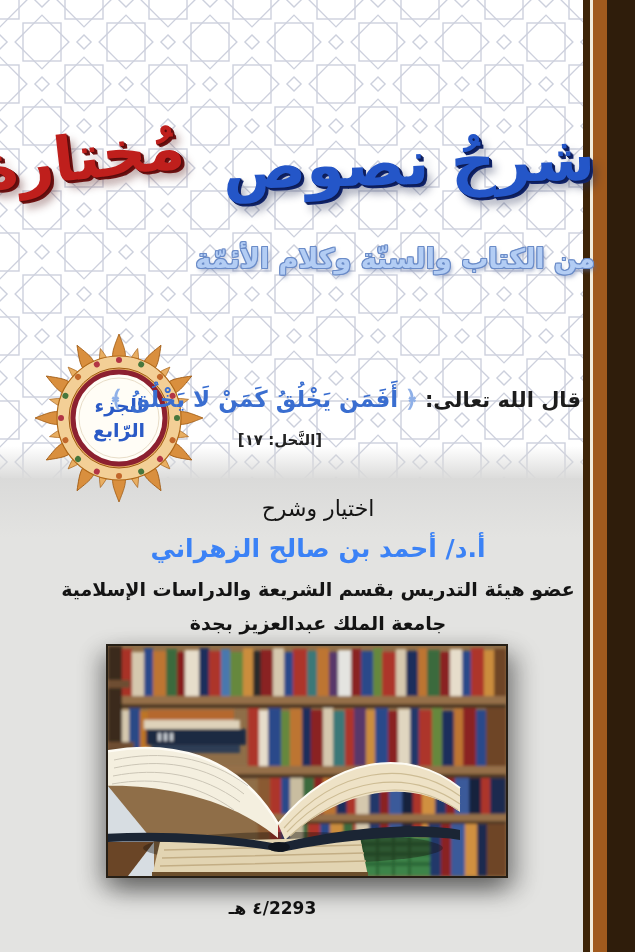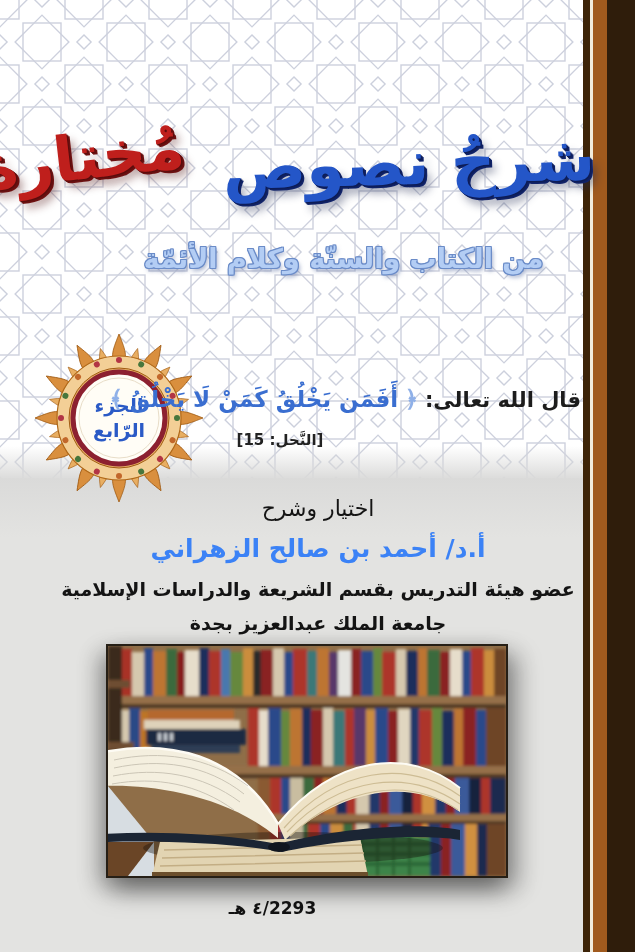--- a/index.html
+++ b/index.html
@@ -18,21 +18,21 @@
       #2f1d0b 0 28px, #a05a1e 28px 42px, #f2ecdc 42px 45px, #3d2408 45px 52px);}
   
   .title-line{position:absolute;top:128px;right:40px;left:90px;text-align:center;
     font-size:62px;font-weight:bold;white-space:nowrap;transform:rotate(-1.5deg);}
   .title-blue{color:#2456c8;
     text-shadow:1px 1px 0 #0d1c55,2px 2px 0 #0f2060,3px 3px 0 #12246a,6px 8px 9px rgba(30,40,80,.40);}
   .title-red{display:inline-block;color:#bf1f1c;margin-right:16px;
     transform:translateY(-14px) rotate(-5deg);
     text-shadow:1px 1px 0 #5a0c0c,2px 2px 0 #661010,3px 3px 0 #6e1212,6px 8px 9px rgba(80,20,20,.40);}
   
-  .subtitle{position:absolute;top:243px;right:40px;left:92px;text-align:center;
+  .subtitle{position:absolute;top:243px;right:40px;left:92px;text-align:right;
     font-size:27px;font-weight:bold;color:#b3cdf4;white-space:nowrap;
     text-shadow:
       1px 0 0 #6b8cc8,-1px 0 0 #6b8cc8,0 1px 0 #6b8cc8,0 -1px 0 #6b8cc8,
       1px 1px 0 #6b8cc8,-1px -1px 0 #6b8cc8,1px -1px 0 #6b8cc8,-1px 1px 0 #6b8cc8,
       2px 3px 4px rgba(90,110,160,.55);}
   
   .medallion{position:absolute;top:332px;left:33px;width:172px;height:172px;}
   .medallion svg{position:absolute;inset:0;}
   .badge-text{position:absolute;inset:0;display:flex;flex-direction:column;
     align-items:center;justify-content:center;gap:1px;
@@ -162,21 +162,21 @@
       <div>الرّابع</div>
     </div>
   </div>
 
   <div class="verse-line">
     <span class="verse-intro">قال الله تعالى:</span>
     <span class="verse-bracket">﴿</span>
     <span class="verse-text">أَفَمَن يَخْلُقُ كَمَنْ لَا يَخْلُقُ</span>
     <span class="verse-bracket">﴾</span>
   </div>
-  <div class="verse-ref">[النَّحل: 15]</div>
+  <div class="verse-ref">[النَّحل: ١٧]</div>
 
   <div class="byline">
     <div class="byline-heading">اختيار وشرح</div>
     <div class="byline-author">أ.د/ أحمد بن صالح الزهراني</div>
     <div class="byline-affiliation">عضو هيئة التدريس بقسم الشريعة والدراسات الإسلامية</div>
     <div class="byline-university">جامعة الملك عبدالعزيز بجدة</div>
   </div>
 
   <div class="photo">
     <svg viewBox="0 0 398 230" preserveAspectRatio="none">

